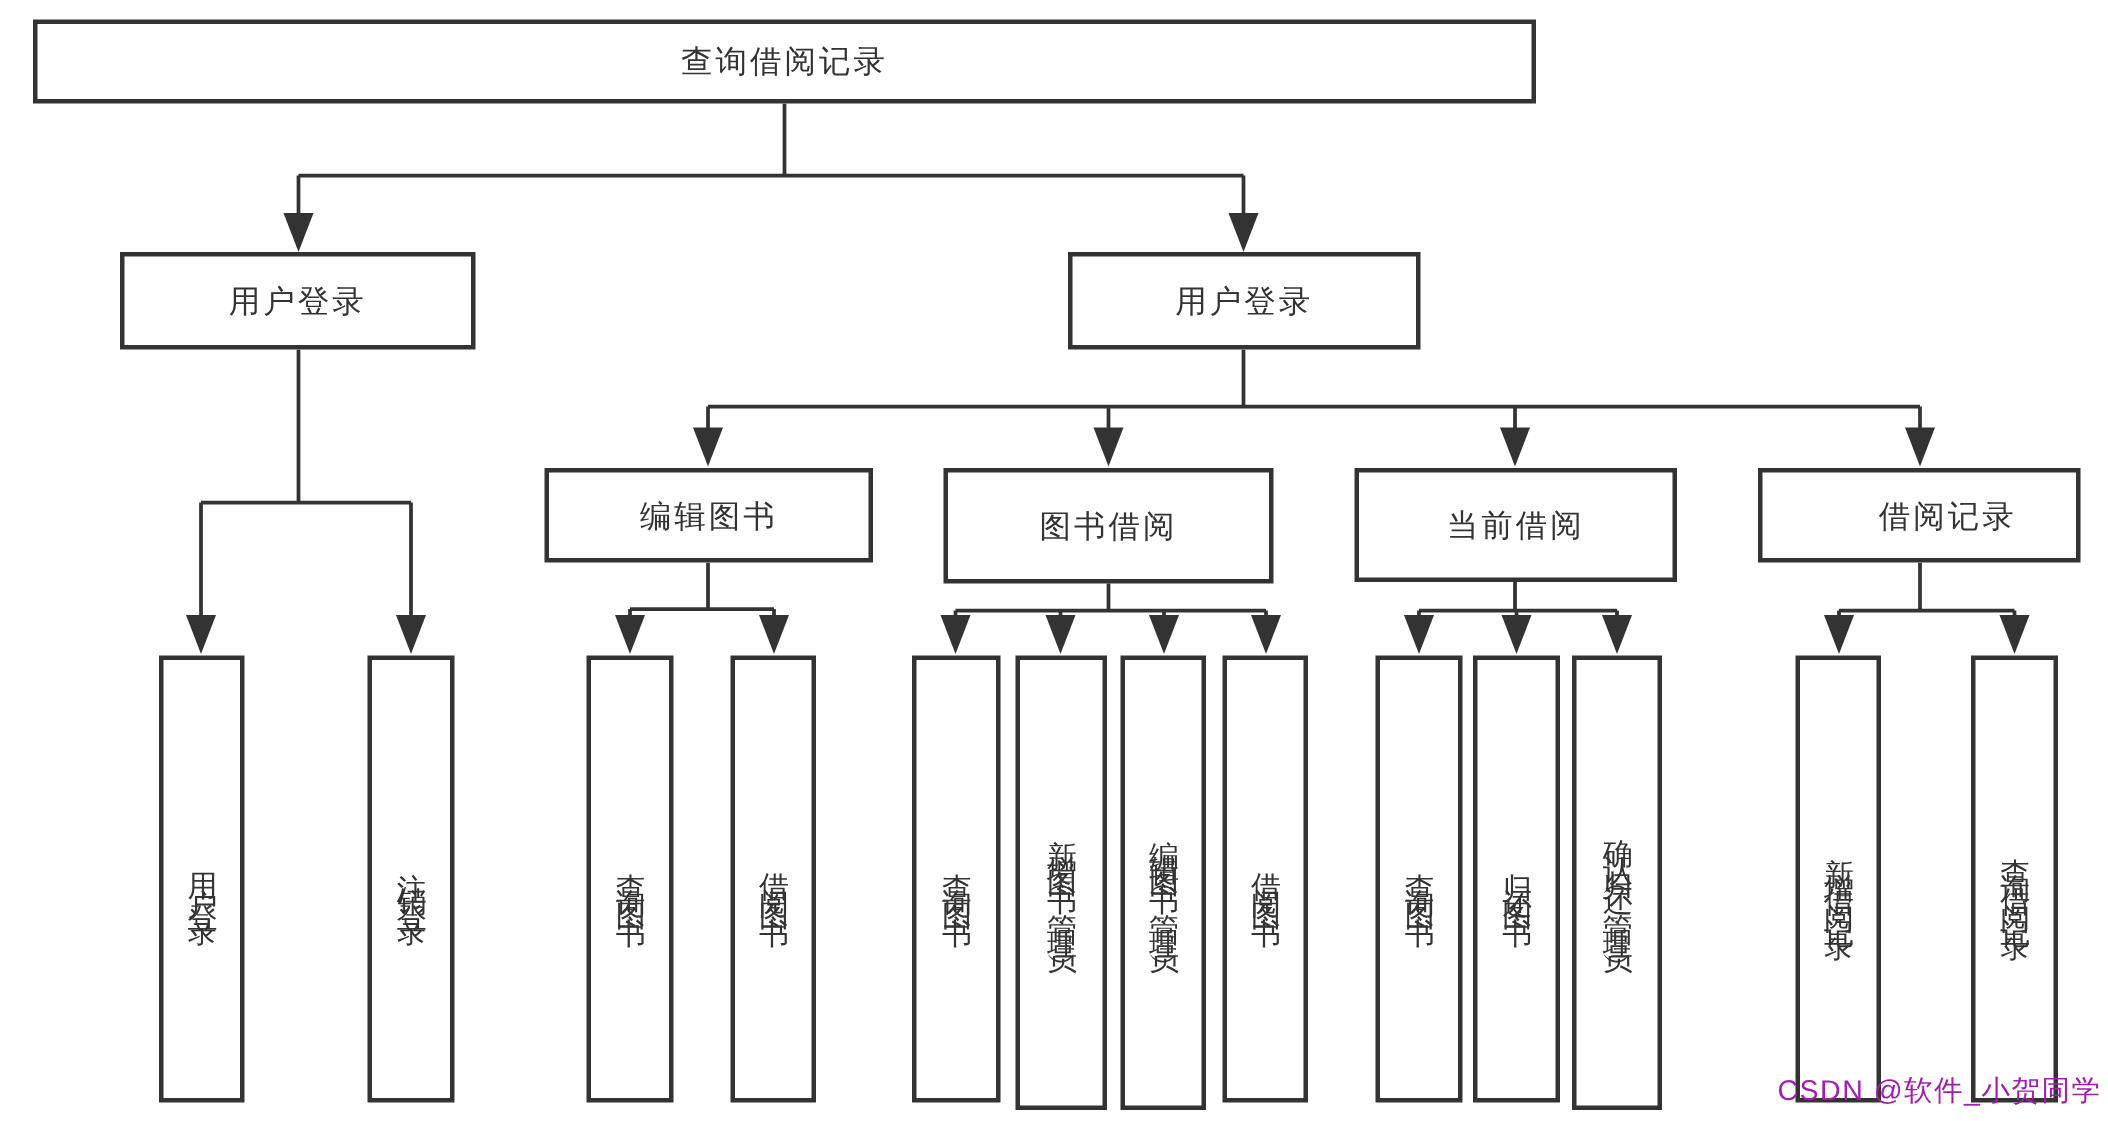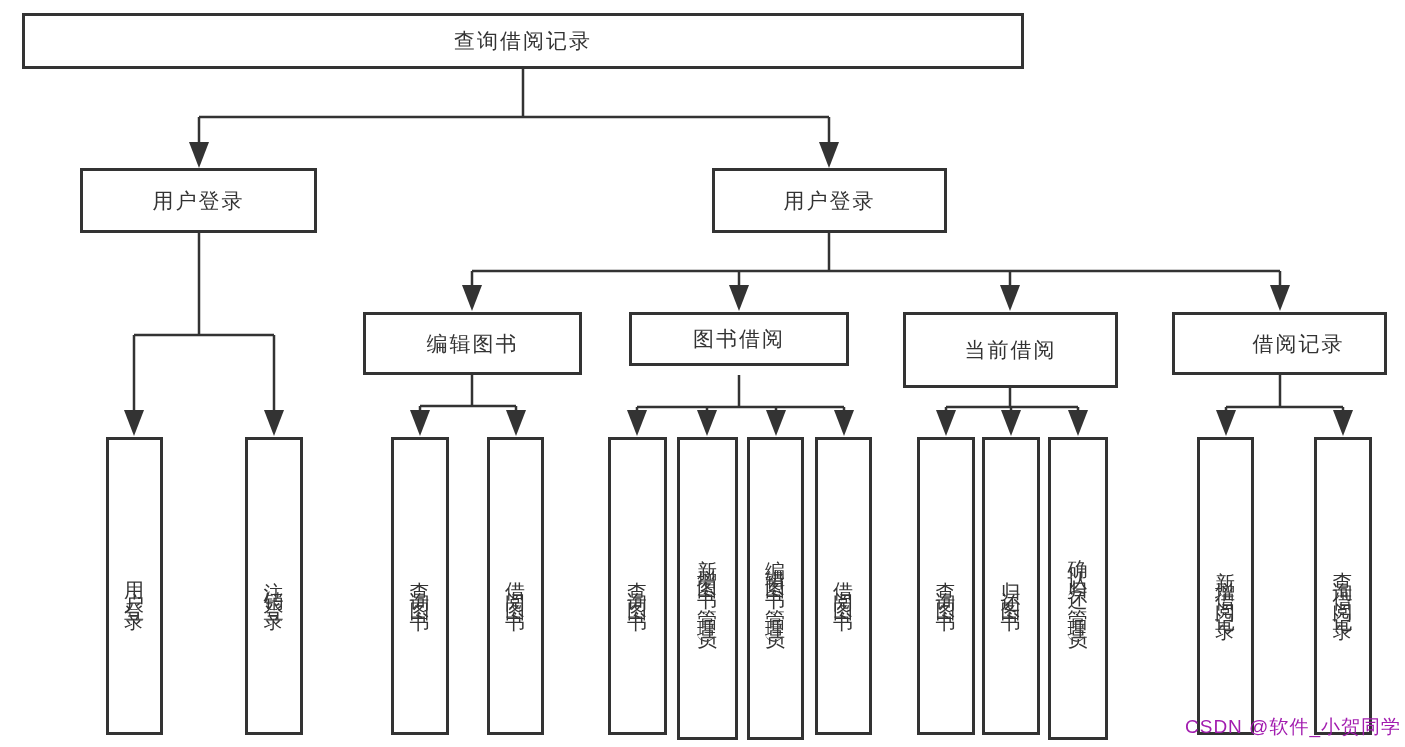--- a/index.html
+++ b/index.html
@@ -92,21 +92,21 @@
       <path d="M1343 436 l-10 -26 h20 z"></path>
     </g>
   </svg>
 
   <div class="node h" style="left:22px;top:13px;width:1002px;height:56px;">查询借阅记录</div>
 
   <div class="node h" style="left:80px;top:168px;width:237px;height:65px;">用户登录</div>
   <div class="node h" style="left:712px;top:168px;width:235px;height:65px;">用户登录</div>
 
   <div class="node h" style="left:363px;top:312px;width:219px;height:63px;">编辑图书</div>
-  <div class="node h" style="left:629px;top:312px;width:220px;height:54px;">图书借阅</div>
+  <div class="node h" style="left:629px;top:312px;width:220px;height:77px;">图书借阅</div>
   <div class="node h" style="left:903px;top:312px;width:215px;height:76px;">当前借阅</div>
   <div class="node h" style="left:1172px;top:312px;width:215px;height:63px;padding-left:38px;">借阅记录</div>
 
   <div class="node v" style="left:106px;top:437px;width:57px;height:298px;">用户登录</div>
   <div class="node v" style="left:245px;top:437px;width:58px;height:298px;">注销登录</div>
 
   <div class="node v" style="left:391px;top:437px;width:58px;height:298px;">查询图书</div>
   <div class="node v" style="left:487px;top:437px;width:57px;height:298px;">借阅图书</div>
 
   <div class="node v" style="left:608px;top:437px;width:59px;height:298px;">查询图书</div>

